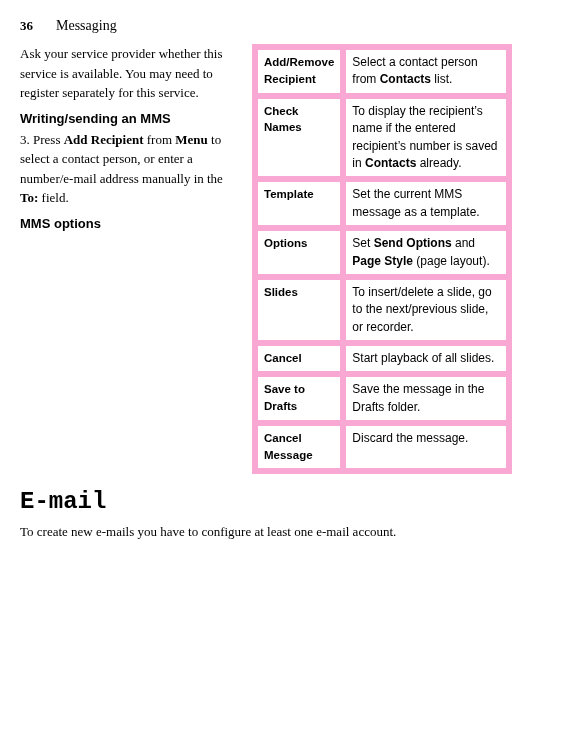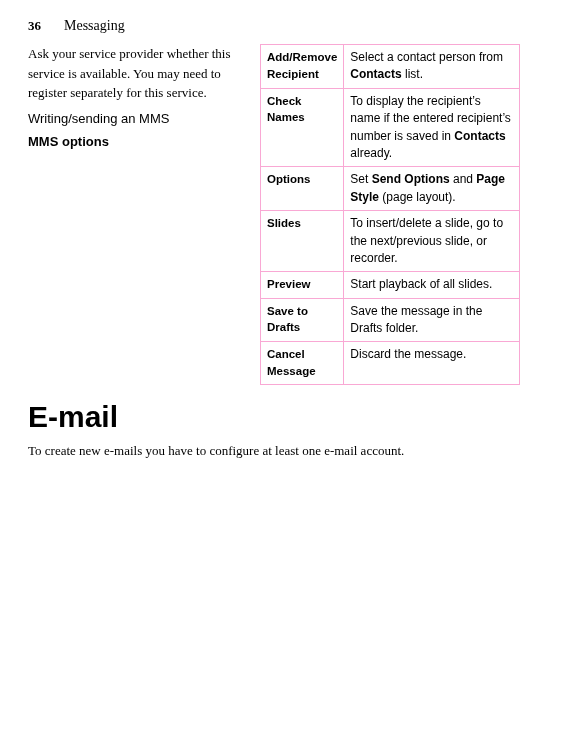--- a/index.html
+++ b/index.html
@@ -9,21 +9,20 @@
       background: #fff;
       color: #000;
       width: 568px;
       min-height: 729px;
       padding: 0;
     }
     .page {
       width: 532px;
       min-height: 729px;
       padding: 18px 20px 18px 20px;
-      margin-left: 8px;
     }
     .page-header {
       display: flex;
       align-items: baseline;
       margin-bottom: 10px;
       border-bottom: none;
     }
     .page-number {
       font-size: 13px;
       font-weight: bold;
@@ -45,21 +44,21 @@
     .right-col {
       flex: 0 0 260px;
       width: 260px;
     }
     p {
       margin-bottom: 8px;
       line-height: 1.5;
     }
     h3 {
       font-size: 13px;
-      font-weight: normal;
+      font-weight: bold;
       margin-bottom: 4px;
       margin-top: 6px;
       font-family: Arial, sans-serif;
     }
     .steps {
       list-style: none;
       padding: 0;
       margin: 0 0 8px 0;
     }
     .steps li {
@@ -74,21 +73,21 @@
     .bold { font-weight: bold; }
 
     
     table {
       width: 100%;
       border-collapse: collapse;
       font-size: 12px;
       font-family: Arial, sans-serif;
     }
     td {
-      border: 1px solid #f9a8d4;
+      border: 6px solid #f9a8d4;
       padding: 4px 6px;
       vertical-align: top;
       line-height: 1.45;
     }
     td:first-child {
       font-weight: bold;
       width: 72px;
       font-size: 11.5px;
     }
     td:last-child {
@@ -144,23 +143,23 @@
       border-radius: 2px;
       vertical-align: middle;
       margin: 0 1px;
     }
 
     
     .bottom-section {
       margin-top: 14px;
     }
     .email-heading {
-      font-size: 30px;
-      font-weight: bold;
-      font-family: Liberation Sans, sans-serif;
+      font-size: 24px;
+      font-weight: bold;
+      font-family: Liberation Mono, monospace;
       margin-bottom: 6px;
       line-height: 1.2;
     }
     .section-text p {
       font-size: 13px;
       font-family: Georgia, serif;
       line-height: 1.5;
       margin-bottom: 6px;
     }
 
@@ -182,46 +181,53 @@
     <span class="chapter-title">Messaging</span>
   </div>
 
   <div class="two-col">
     <div class="left-col">
       <p>Ask your service provider whether this service is available. You may need to register separately for this service.</p>
 
       <h3>Writing/sending an MMS</h3>
 
       <ol class="steps">
+        <li>
+          <span class="step-num">3. </span>Press <span class="bold">Add Recipient</span> from <span class="bold">Menu</span> to select a contact person, or enter a number/e-mail address manually in the <span class="bold">To:</span> field.
+        </li>
       </ol>
 
       <div class="mms-options-head">MMS options</div>
     </div>
 
     <div class="right-col">
       <table>
         <tbody id="table-body">
         <tr>
               <td>Add/Remove Recipient</td>
               <td>Select a contact person from <strong>Contacts</strong> list.</td>
             </tr>
             <tr>
               <td>Check Names</td>
               <td>To display the recipient’s name if the entered recipient’s number is saved in <strong>Contacts</strong> already.</td>
             </tr>
             <tr>
+              <td>Template</td>
+              <td>Set the current MMS message as a template.</td>
+            </tr>
+            <tr>
               <td>Options</td>
               <td>Set <strong>Send Options</strong> and <strong>Page Style</strong> (page layout).</td>
             </tr>
             <tr>
               <td>Slides</td>
               <td>To insert/delete a slide, go to the next/previous slide, or recorder.</td>
             </tr>
             <tr>
-              <td>Preview</td>
+              <td>Cancel</td>
               <td>Start playback of all slides.</td>
             </tr>
             <tr>
               <td>Save to Drafts</td>
               <td>Save the message in the Drafts folder.</td>
             </tr>
             <tr>
               <td>Cancel Message</td>
               <td>Discard the message.</td>
             </tr>

